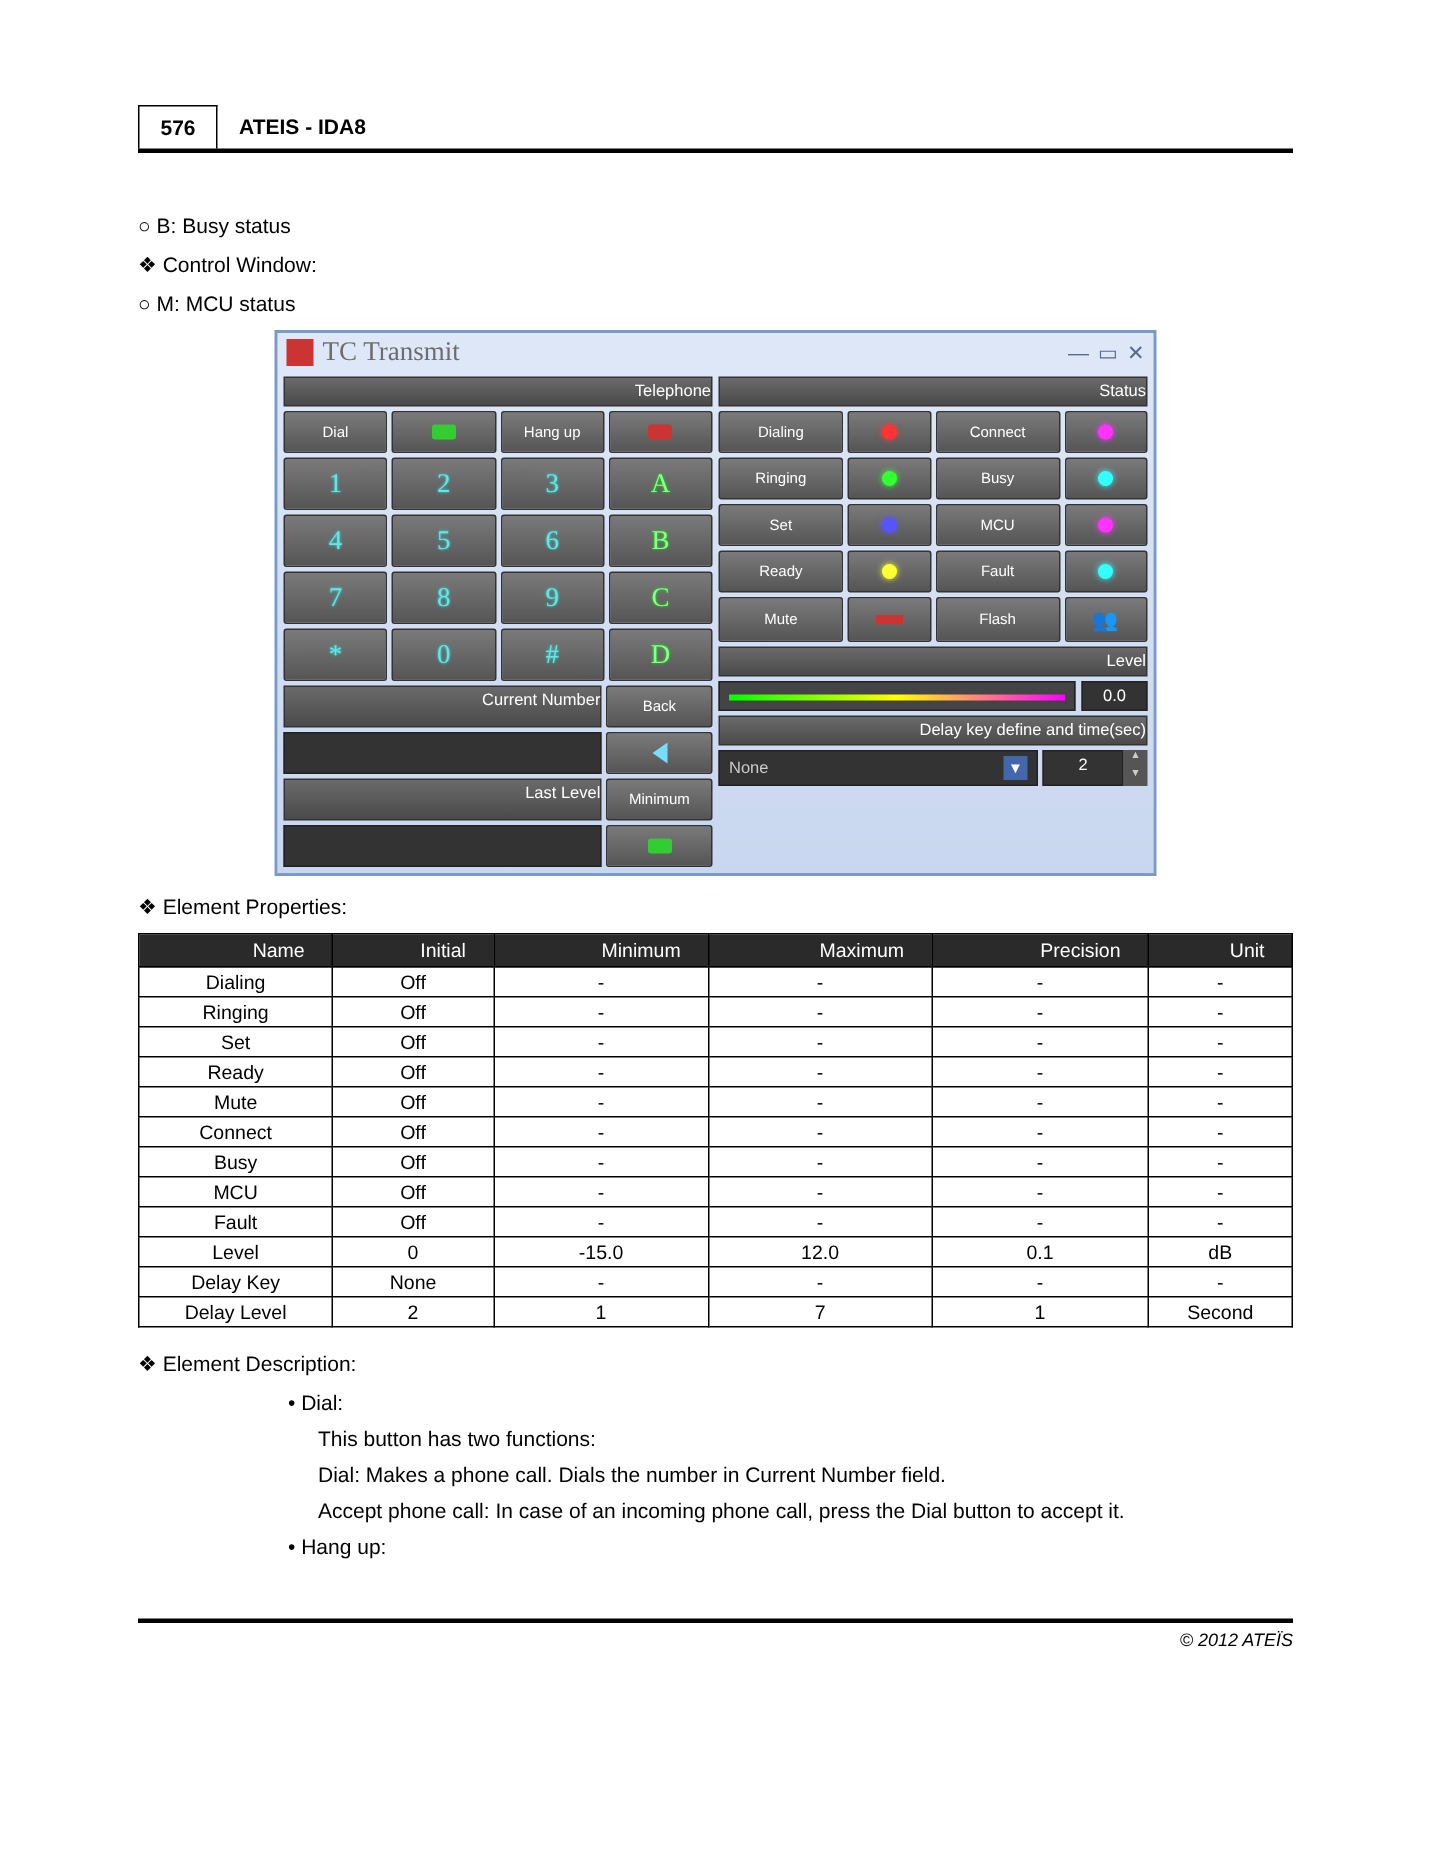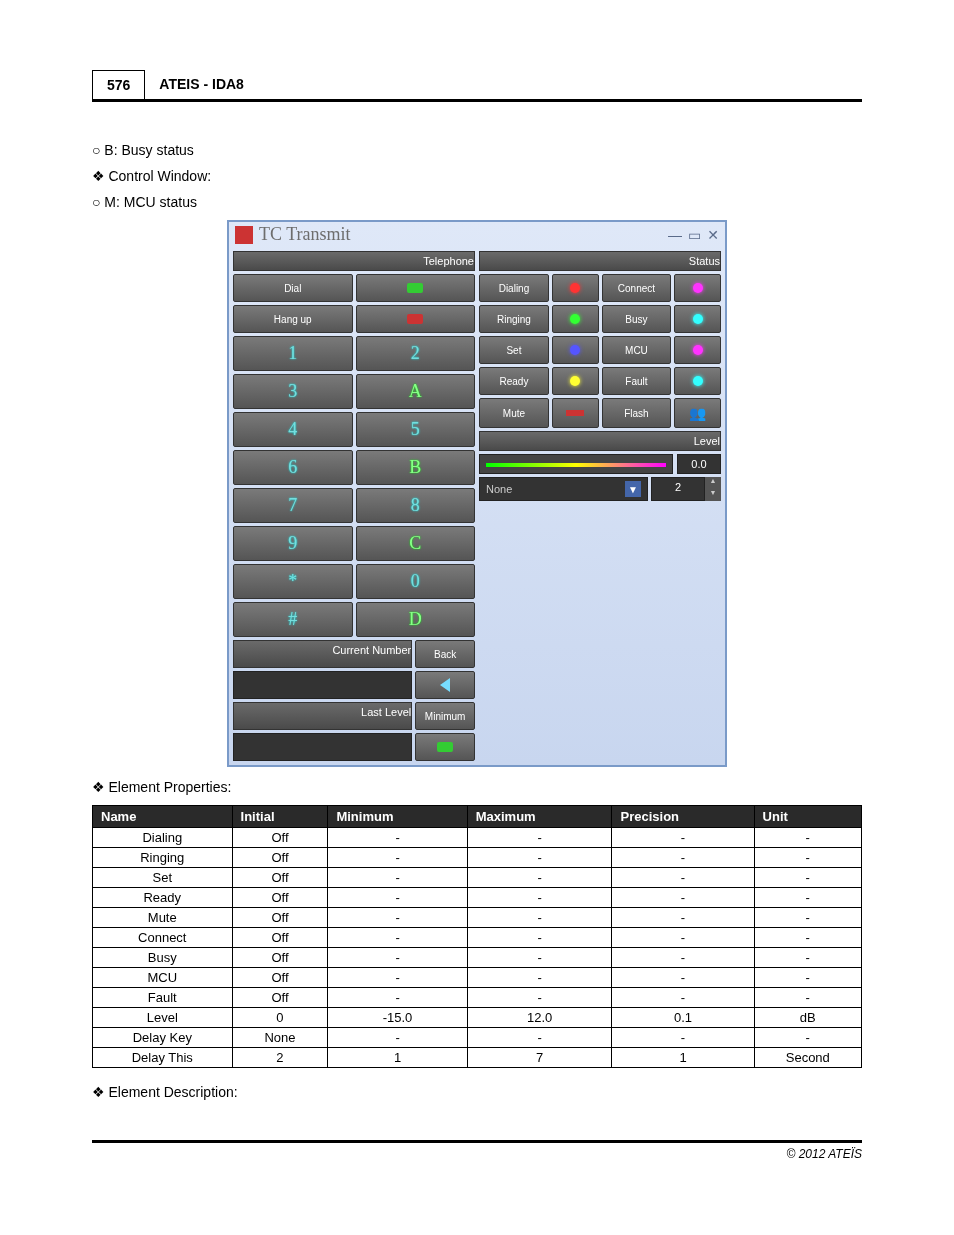--- a/index.html
+++ b/index.html
@@ -8,27 +8,27 @@
   .header-row{display:flex;align-items:stretch;border-bottom:3px solid #000;margin-bottom:40px}
   .page-num-box{border:1px solid #000;border-bottom:none;padding:6px 14px;font-weight:bold;font-size:14px}
   .title-box{padding:6px 14px;font-weight:bold;font-size:14px}
   .indent1{margin-left:110px}
   .indent2{margin-left:85px}
   .bullet-line{margin:10px 0;font-size:14px}
   .circ::before{content:"○ ";}
   .dia::before{content:"❖ ";}
   .dot::before{content:"• ";}
   
-  .win{width:500px;margin:4px auto 12px auto;border:2px solid #7a9ac8;background:linear-gradient(#dfe8f8,#c8d6ef);font-family:"Times New Roman",serif}
+  .win{width:588px;margin:4px auto 12px auto;border:2px solid #7a9ac8;background:linear-gradient(#dfe8f8,#c8d6ef);font-family:"Times New Roman",serif}
   .win-title{display:flex;align-items:center;padding:2px 6px;color:#6d6d6d;font-size:18px}
   .win-title .logo{width:18px;height:18px;background:#c33;margin-right:6px;display:inline-block}
   .win-ctrls{margin-left:auto;display:flex;gap:6px;color:#5a6b8a;font-size:14px;font-family:Arial}
   .win-body{padding:4px;display:grid;grid-template-columns:1fr 1fr;gap:4px;font-family:Arial}
   .panel-head{background:linear-gradient(#6a6a6a,#4a4a4a);color:#fff;font-size:11px;text-align:right;padding:3px 0;border:1px solid #333}
-  .pad{display:grid;grid-template-columns:repeat(2,1fr);gap:3px;margin-top:3px}
+  .pad{display:grid;grid-template-columns:repeat(4,1fr);gap:3px;margin-top:3px}
   .btn{background:linear-gradient(#7a7a7a,#555);color:#fff;font-size:10px;text-align:center;padding:6px 0;border:1px solid #333;border-radius:2px;cursor:pointer;display:flex;align-items:center;justify-content:center;min-height:28px}
   .key{font-family:"Times New Roman",serif;font-size:18px;color:#7dd; text-shadow:0 0 2px #0ff}
   .key-letter{color:#8f8;text-shadow:0 0 2px #0f0}
   .icon-green{width:16px;height:10px;background:#3c3;border-radius:2px;display:inline-block}
   .icon-red{width:16px;height:10px;background:#c33;border-radius:2px;display:inline-block}
   .status-grid{display:grid;grid-template-columns:1.2fr 0.8fr 1.2fr 0.8fr;gap:3px;margin-top:3px}
   .led{width:10px;height:10px;border-radius:50%;display:inline-block}
   .led-r{background:#f33;box-shadow:0 0 4px #f33}
   .led-g{background:#3f3;box-shadow:0 0 4px #3f3}
   .led-b{background:#55f;box-shadow:0 0 4px #55f}
@@ -46,21 +46,21 @@
   .combo{flex:1;background:#333;color:#ccc;font-size:11px;padding:3px 6px;border:1px solid #222;display:flex;align-items:center}
   .combo .arr{margin-left:auto;background:#46a;width:16px;height:16px;display:flex;align-items:center;justify-content:center;color:#fff;font-size:10px}
   .spin{width:70px;display:flex}
   .spin .v{flex:1;background:#333;color:#fff;text-align:center;font-size:11px;padding:3px 0;border:1px solid #222}
   .spin .arrs{width:16px;background:#555;display:flex;flex-direction:column}
   .spin .arrs span{flex:1;color:#ccc;font-size:7px;text-align:center}
   .tri-left{width:0;height:0;border-top:7px solid transparent;border-bottom:7px solid transparent;border-right:10px solid #7df}
   .people{font-size:14px}
   
   table.props{border-collapse:collapse;width:100%;margin:6px 0 16px 0;font-size:13px}
-  table.props th{background:#2a2a2a;color:#fff;font-weight:bold;padding:3px 8px;border:1px solid #000;text-align:left}
+  table.props th{background:#2a2a2a;color:#fff;font-weight:normal;padding:3px 18px;border:1px solid #000;text-align:right}
   table.props td{border:1px solid #000;padding:2px 6px;text-align:center}
   .desc p{margin:8px 0;font-size:14px}
   .footer{border-top:3px solid #000;margin-top:40px;padding-top:4px;text-align:right;font-style:italic;font-size:12px}
 </style>
 </head>
 <body>
 
 <div class="page">
   <div class="header-row">
     <div class="page-num-box">576</div>
@@ -209,20 +209,21 @@
             <div class="btn">Flash</div>
             <div class="btn">
               <span class="people">👥</span>
             </div>
           </div>
         <div class="panel-head" style="margin-top:3px">Level</div>
         <div class="level-row">
           <div class="slider"></div>
           <div class="val-box">0.0</div>
         </div>
+        <div class="panel-head" style="margin-top:3px">Delay key define and time(sec)</div>
         <div class="delay-row">
           <div class="combo">
             <span>None</span>
             <span class="arr">▼</span>
           </div>
           <div class="spin">
             <div class="v">2</div>
             <div class="arrs">
                 <span>▲</span>
                 <span>▼</span>
@@ -329,27 +330,34 @@
         </tr>
         <tr>
           <td>Delay Key</td>
           <td>None</td>
           <td>-</td>
           <td>-</td>
           <td>-</td>
           <td>-</td>
         </tr>
         <tr>
-          <td>Delay This</td>
+          <td>Delay Level</td>
           <td>2</td>
           <td>1</td>
           <td>7</td>
           <td>1</td>
           <td>Second</td>
         </tr>
       </tbody>
   </table>
 
   <div class="bullet-line dia indent2">Element Description:</div>
 
+  <div class="desc">
+    <p class="dot" style="margin-left:100px">Dial:</p>
+    <p style="margin-left:120px">This button has two functions:</p>
+    <p style="margin-left:120px">Dial: Makes a phone call. Dials the number in Current Number field.</p>
+    <p style="margin-left:120px">Accept phone call: In case of an incoming phone call, press the Dial button to accept it.</p>
+    <p class="dot" style="margin-left:100px">Hang up:</p>
+  </div>
 
   <div class="footer">© 2012 ATEÏS</div>
 </div>
 
 </body></html>

